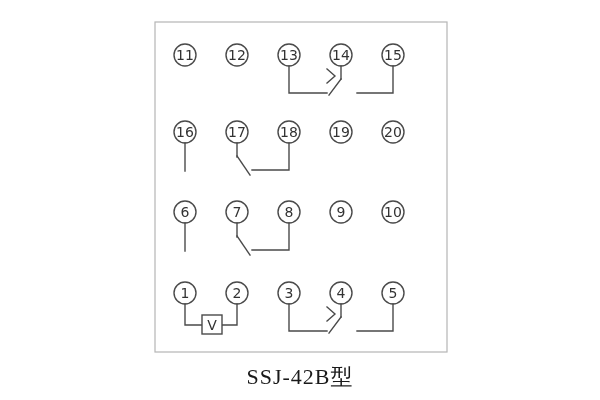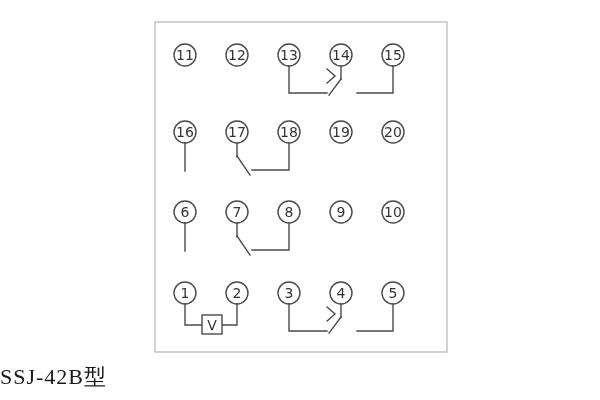--- a/index.html
+++ b/index.html
@@ -51,21 +51,21 @@
     font-family: "DejaVu Sans", sans-serif;
     font-size: 14px;
     fill: #333333;
     text-anchor: middle;
   }
   .caption {
     position: absolute;
     left: 0;
     top: 362px;
     width: 600px;
-    text-align: left;
+    text-align: center;
     font-family: "Liberation Serif", serif;
     font-size: 22px;
     color: #1a1a1a;
     letter-spacing: 1px;
   }
 </style>
 </head>
 <body>
 
 <div class="stage">

